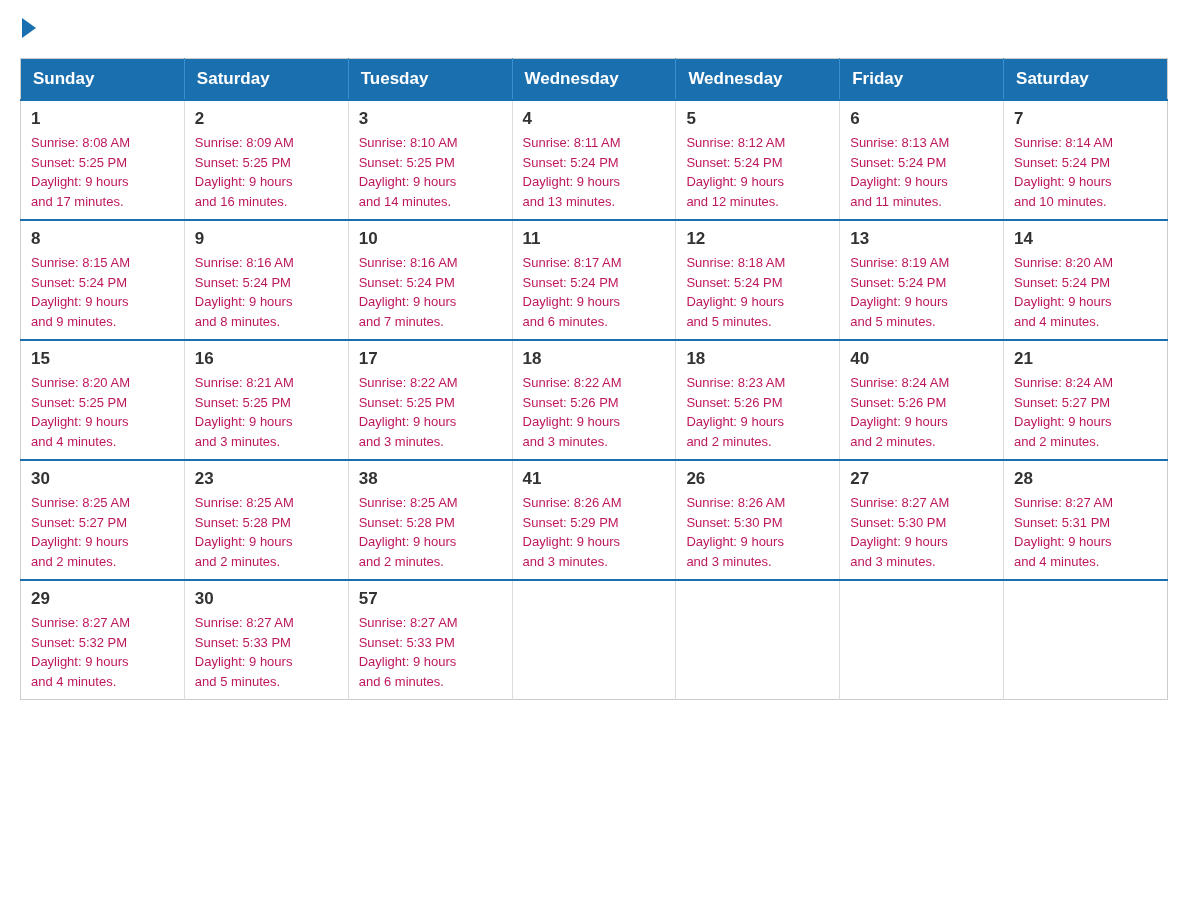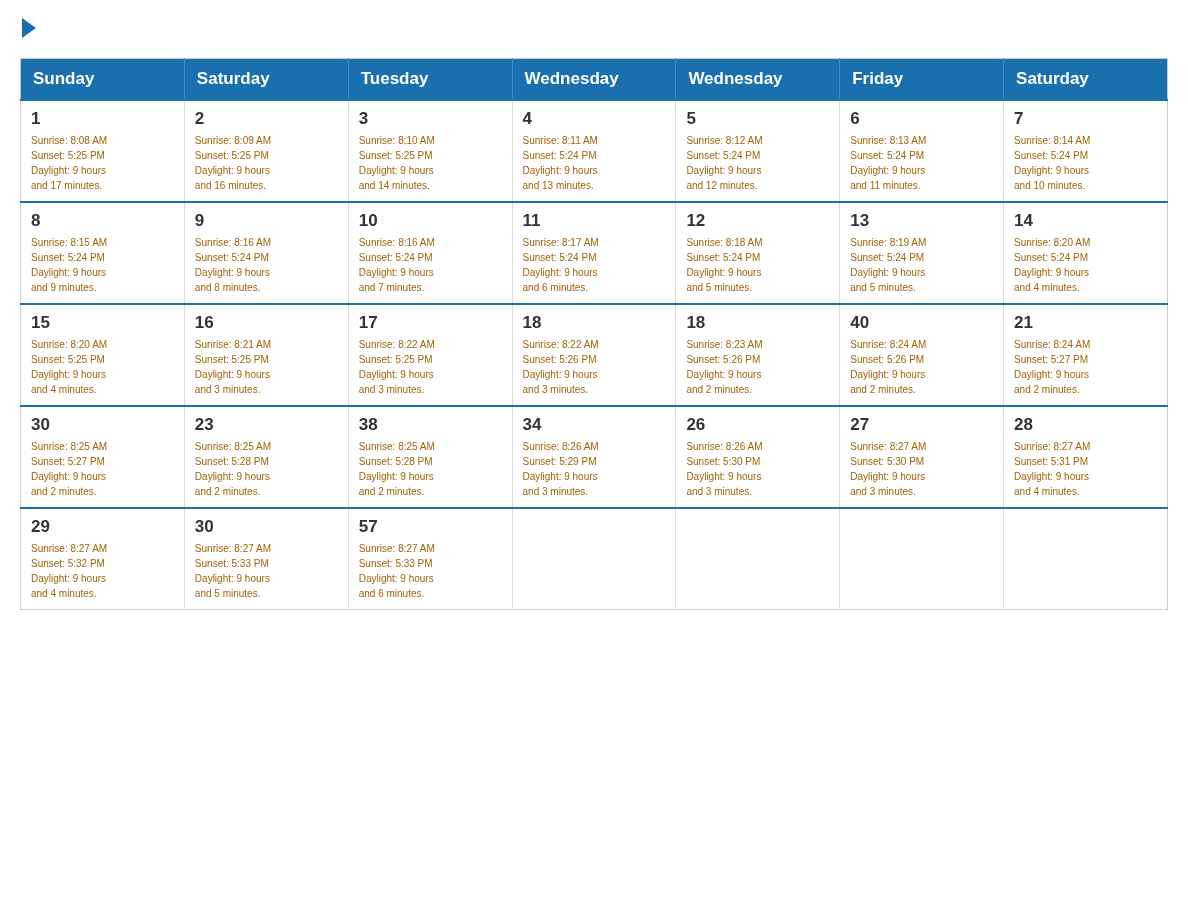--- a/index.html
+++ b/index.html
@@ -93,22 +93,22 @@
     .calendar-table tbody tr td.empty {
       background: #fff;
     }
     .day-number {
       font-size: 17px;
       font-weight: bold;
       color: #333;
       margin-bottom: 4px;
     }
     .day-info {
-      font-size: 10px;
-      color: #a16207;
+      font-size: 13px;
+      color: #be185d;
       line-height: 1.5;
     }
   </style>
 </head>
 <body>
 
 <div class="header">
   <div class="logo">
     <div class="logo-text">
       <span class="logo-general"></span>
@@ -234,21 +234,21 @@
         </td>
         <td>
           <div class="day-number">23</div>
           <div class="day-info">Sunrise: 8:25 AM<br>Sunset: 5:28 PM<br>Daylight: 9 hours<br>and 2 minutes.</div>
         </td>
         <td>
           <div class="day-number">38</div>
           <div class="day-info">Sunrise: 8:25 AM<br>Sunset: 5:28 PM<br>Daylight: 9 hours<br>and 2 minutes.</div>
         </td>
         <td>
-          <div class="day-number">34</div>
+          <div class="day-number">41</div>
           <div class="day-info">Sunrise: 8:26 AM<br>Sunset: 5:29 PM<br>Daylight: 9 hours<br>and 3 minutes.</div>
         </td>
         <td>
           <div class="day-number">26</div>
           <div class="day-info">Sunrise: 8:26 AM<br>Sunset: 5:30 PM<br>Daylight: 9 hours<br>and 3 minutes.</div>
         </td>
         <td>
           <div class="day-number">27</div>
           <div class="day-info">Sunrise: 8:27 AM<br>Sunset: 5:30 PM<br>Daylight: 9 hours<br>and 3 minutes.</div>
         </td>

